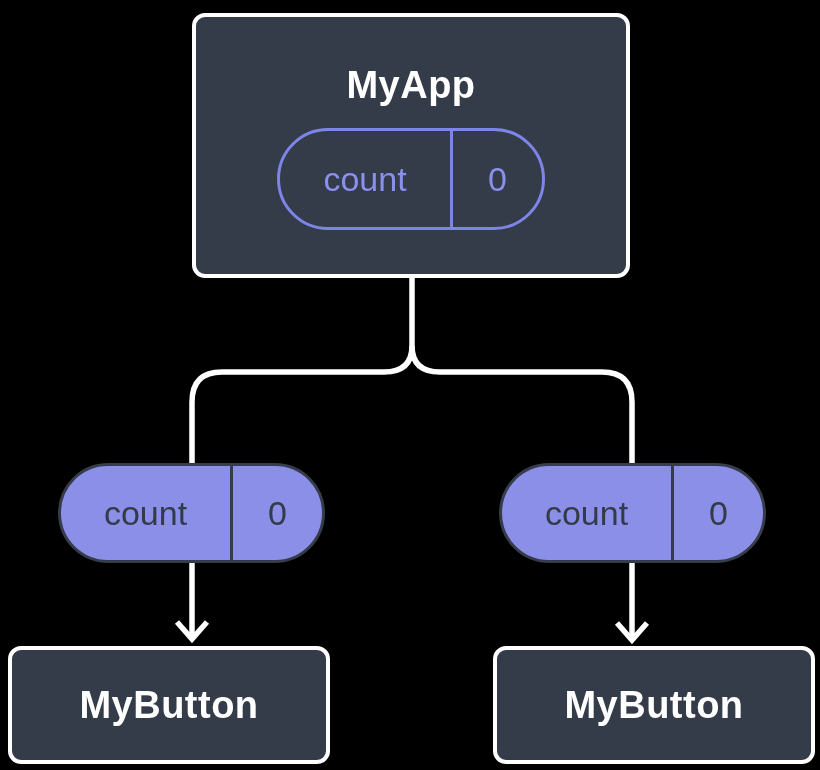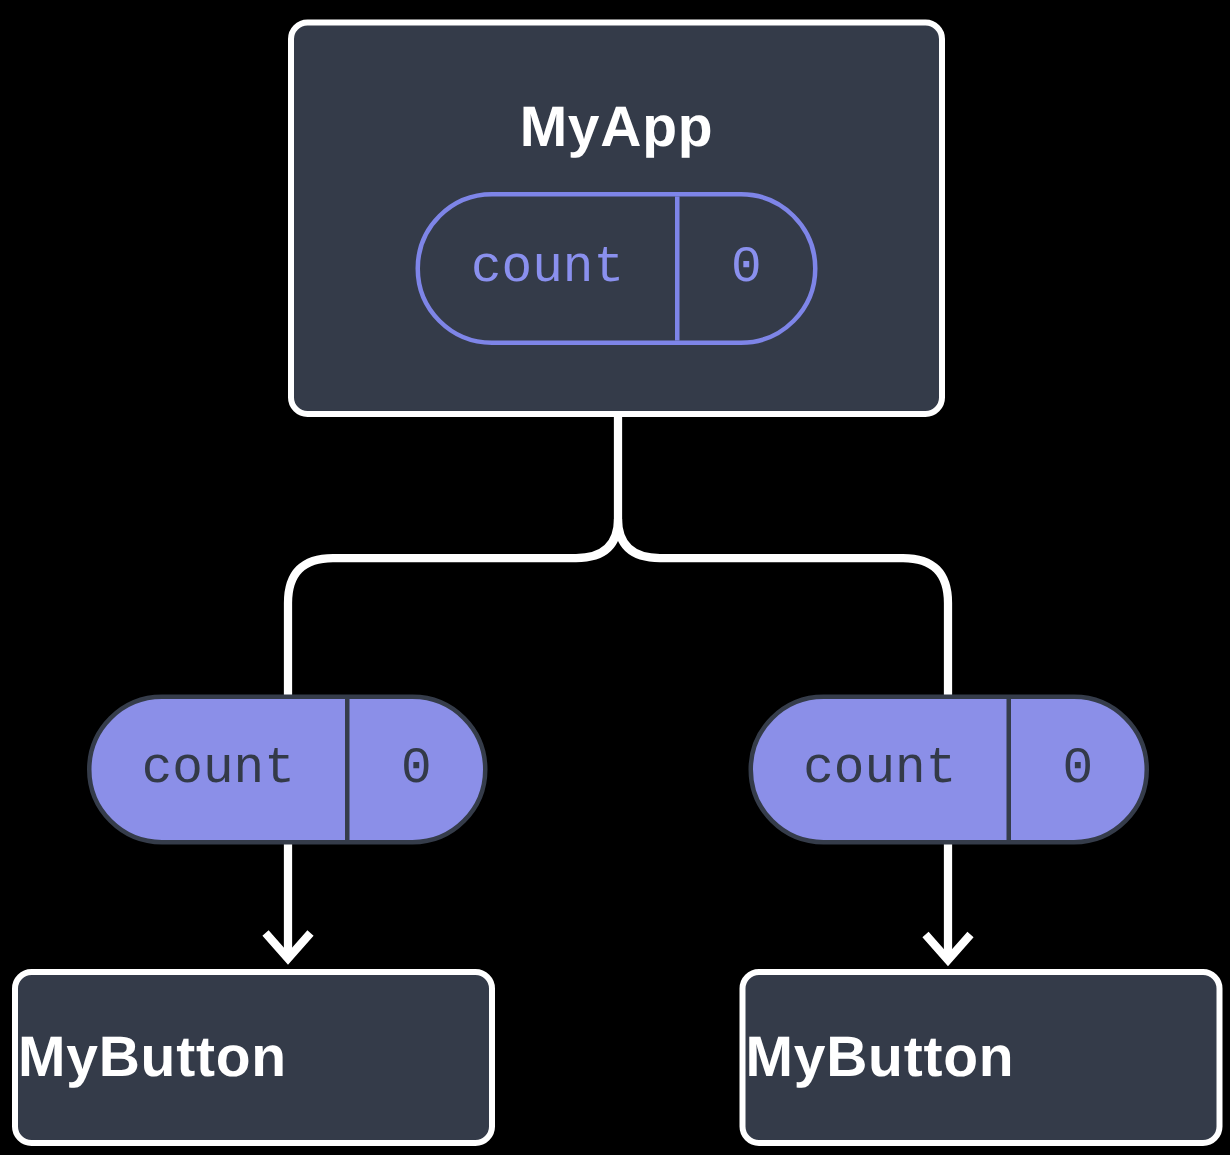--- a/index.html
+++ b/index.html
@@ -51,21 +51,20 @@
     box-sizing: border-box;
     display: flex;
     align-items: stretch;
     z-index: 2;
     font-size: 34px;
   }
   .pill .seg {
     display: flex;
     align-items: center;
     justify-content: center;
-    font-family: Liberation Mono, monospace;
   }
   .pill .seg-name { flex: 1 1 auto; }
   .pill .seg-value { width: 89px; flex: 0 0 auto; }
   .pill-outline {
     left: 81px;
     top: 111px;
     width: 268px;
     height: 102px;
     border: 3px solid #7E85E8;
     border-radius: 51px;
@@ -80,21 +79,21 @@
     border-radius: 50px;
     color: #333A48;
     background: #8B8FE8;
   }
   .pill-filled .seg-name { border-right: 3px solid #353C4A; }
   .pill-prop-left  { left: 58px;  top: 463px; }
   .pill-prop-right { left: 499px; top: 463px; }
   .node-child {
     display: flex;
     align-items: center;
-    justify-content: flex-start;
+    justify-content: center;
     color: #FFFFFF;
     font-size: 38px;
     font-weight: 600;
     letter-spacing: 0.5px;
   }
   .node-child-left  { left: 8px;   top: 646px; width: 322px; height: 118px; }
   .node-child-right { left: 493px; top: 646px; width: 322px; height: 118px; }
 </style>
 </head>
 <body>

